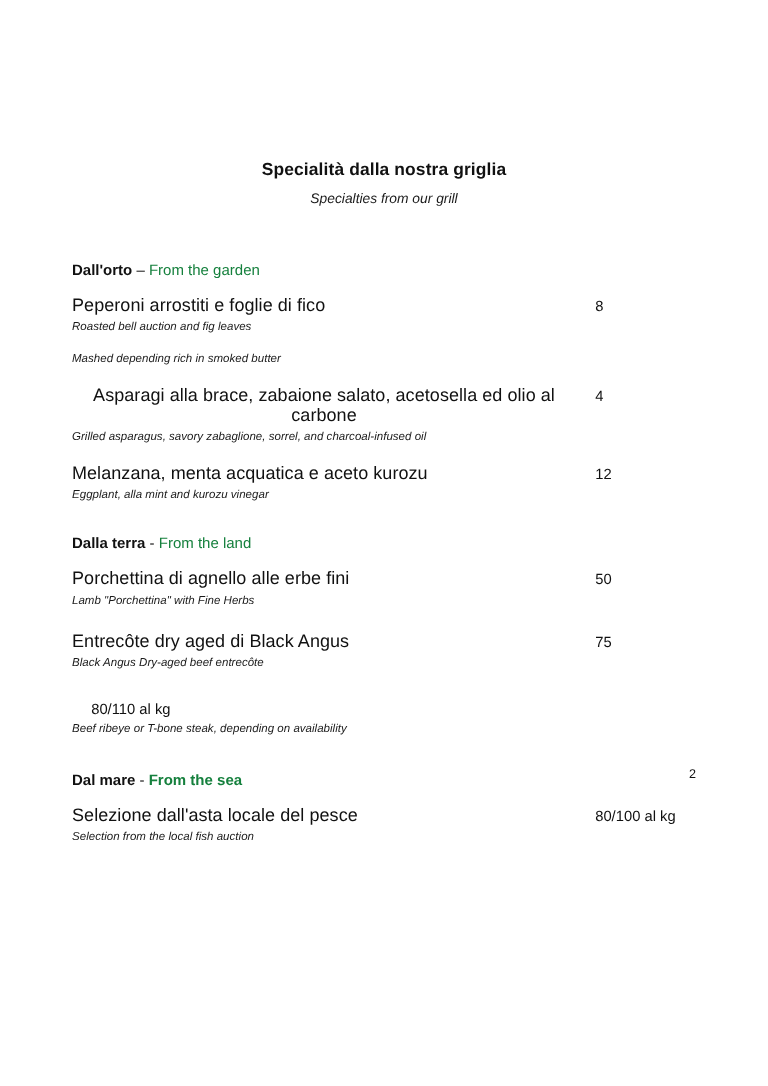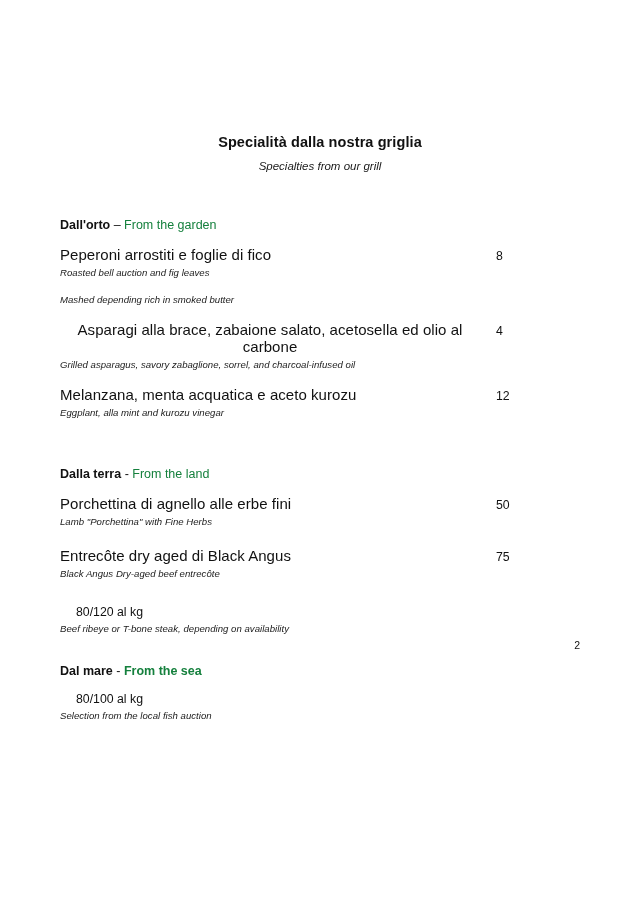--- a/index.html
+++ b/index.html
@@ -38,21 +38,21 @@
     color: #1a1a1a;
     margin-top: 10px;
   }
   .sections {
     margin-top: 46px;
   }
   .section {
     margin-bottom: 0;
   }
   .section + .section {
-    margin-top: 49px;
+    margin-top: 28px;
   }
   .section-heading {
     font-size: 12.5px;
     margin-bottom: 14px;
     white-space: nowrap;
   }
   .section-heading .sec-name {
     font-weight: bold;
     color: #111111;
   }
@@ -164,33 +164,34 @@
       <div class="item" style="margin-top:20px;">
         <div class="item-row">
           <span class="item-name">Entrecôte dry aged di Black Angus</span>
           <span class="item-price">75</span>
         </div>
         <div class="item-desc">Black Angus Dry-aged beef entrecôte</div>
       </div>
 
       <div class="item" style="margin-top:26px;">
         <div class="item-row">
-          <span class="item-price">80/120 al kg</span>
+          <span class="item-price">80/110 al kg</span>
         </div>
         <div class="item-desc">Beef ribeye or T-bone steak, depending on availability</div>
       </div>
     </div>
 
     <div class="section" style="margin-top:30px;">
       <div class="section-heading">
         <span class="sec-name">Dal mare</span><span class="sec-dash"> - </span><span class="sec-trans bold">From the sea</span>
       </div>
 
       <div class="item">
         <div class="item-row">
+          <span class="item-name">Selezione dall'asta locale del pesce</span>
           <span class="item-price">80/100 al kg</span>
         </div>
         <div class="item-desc">Selection from the local fish auction</div>
       </div>
     </div>
 
   </div>
 
   <div class="page-number">2</div>
 </div>

